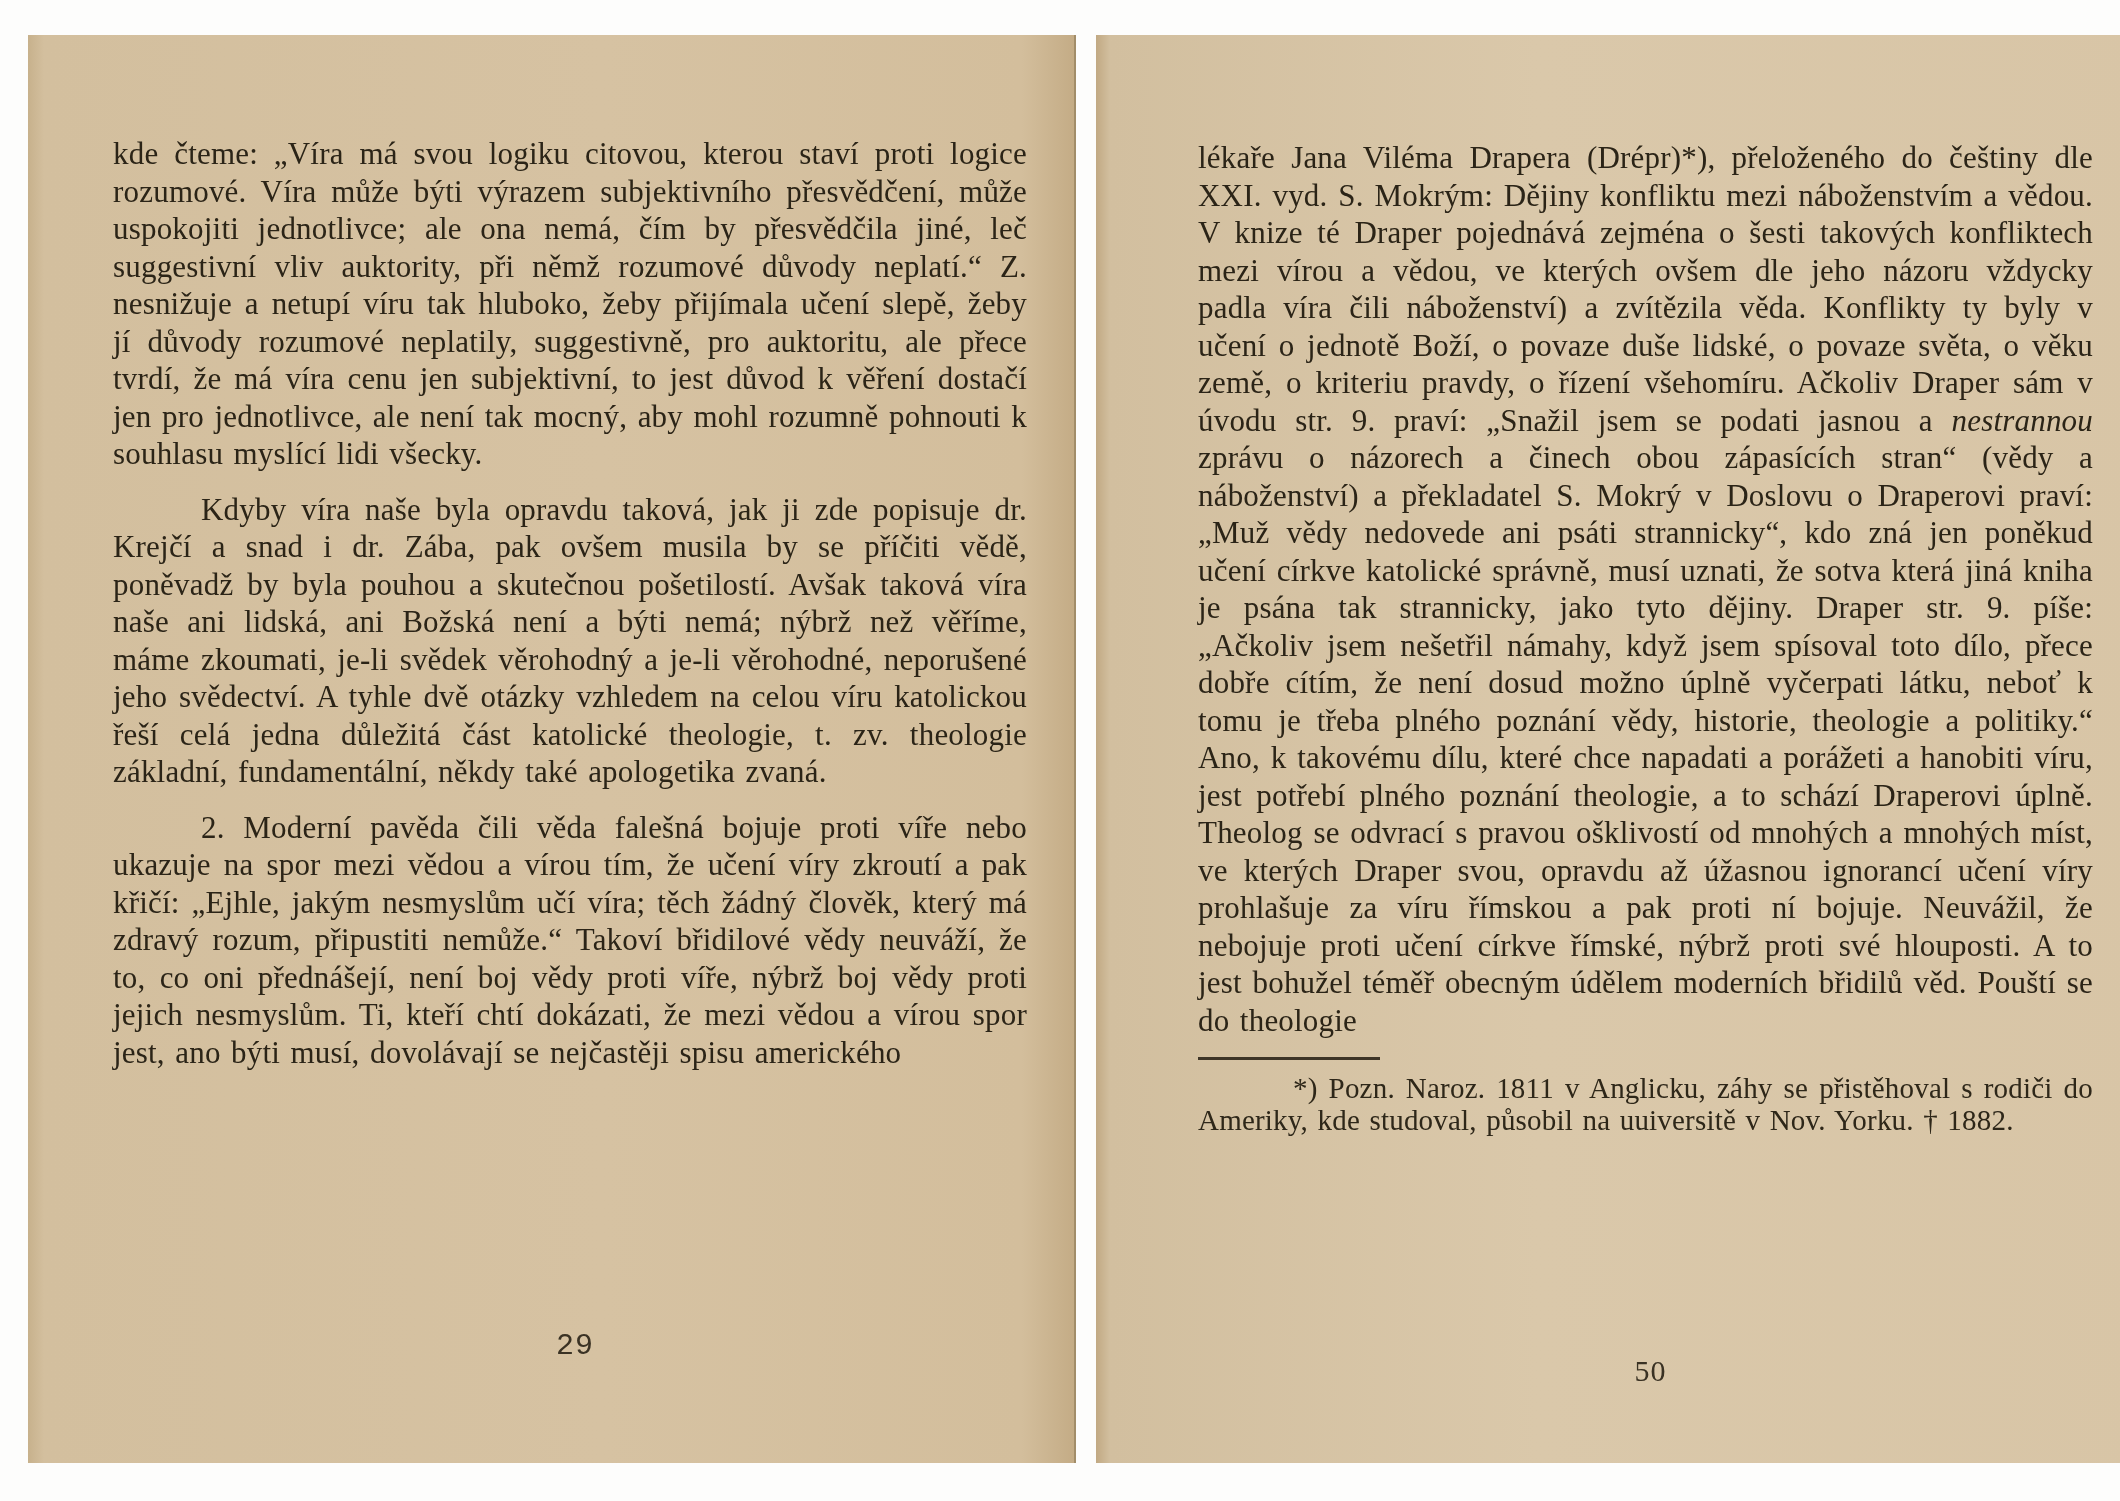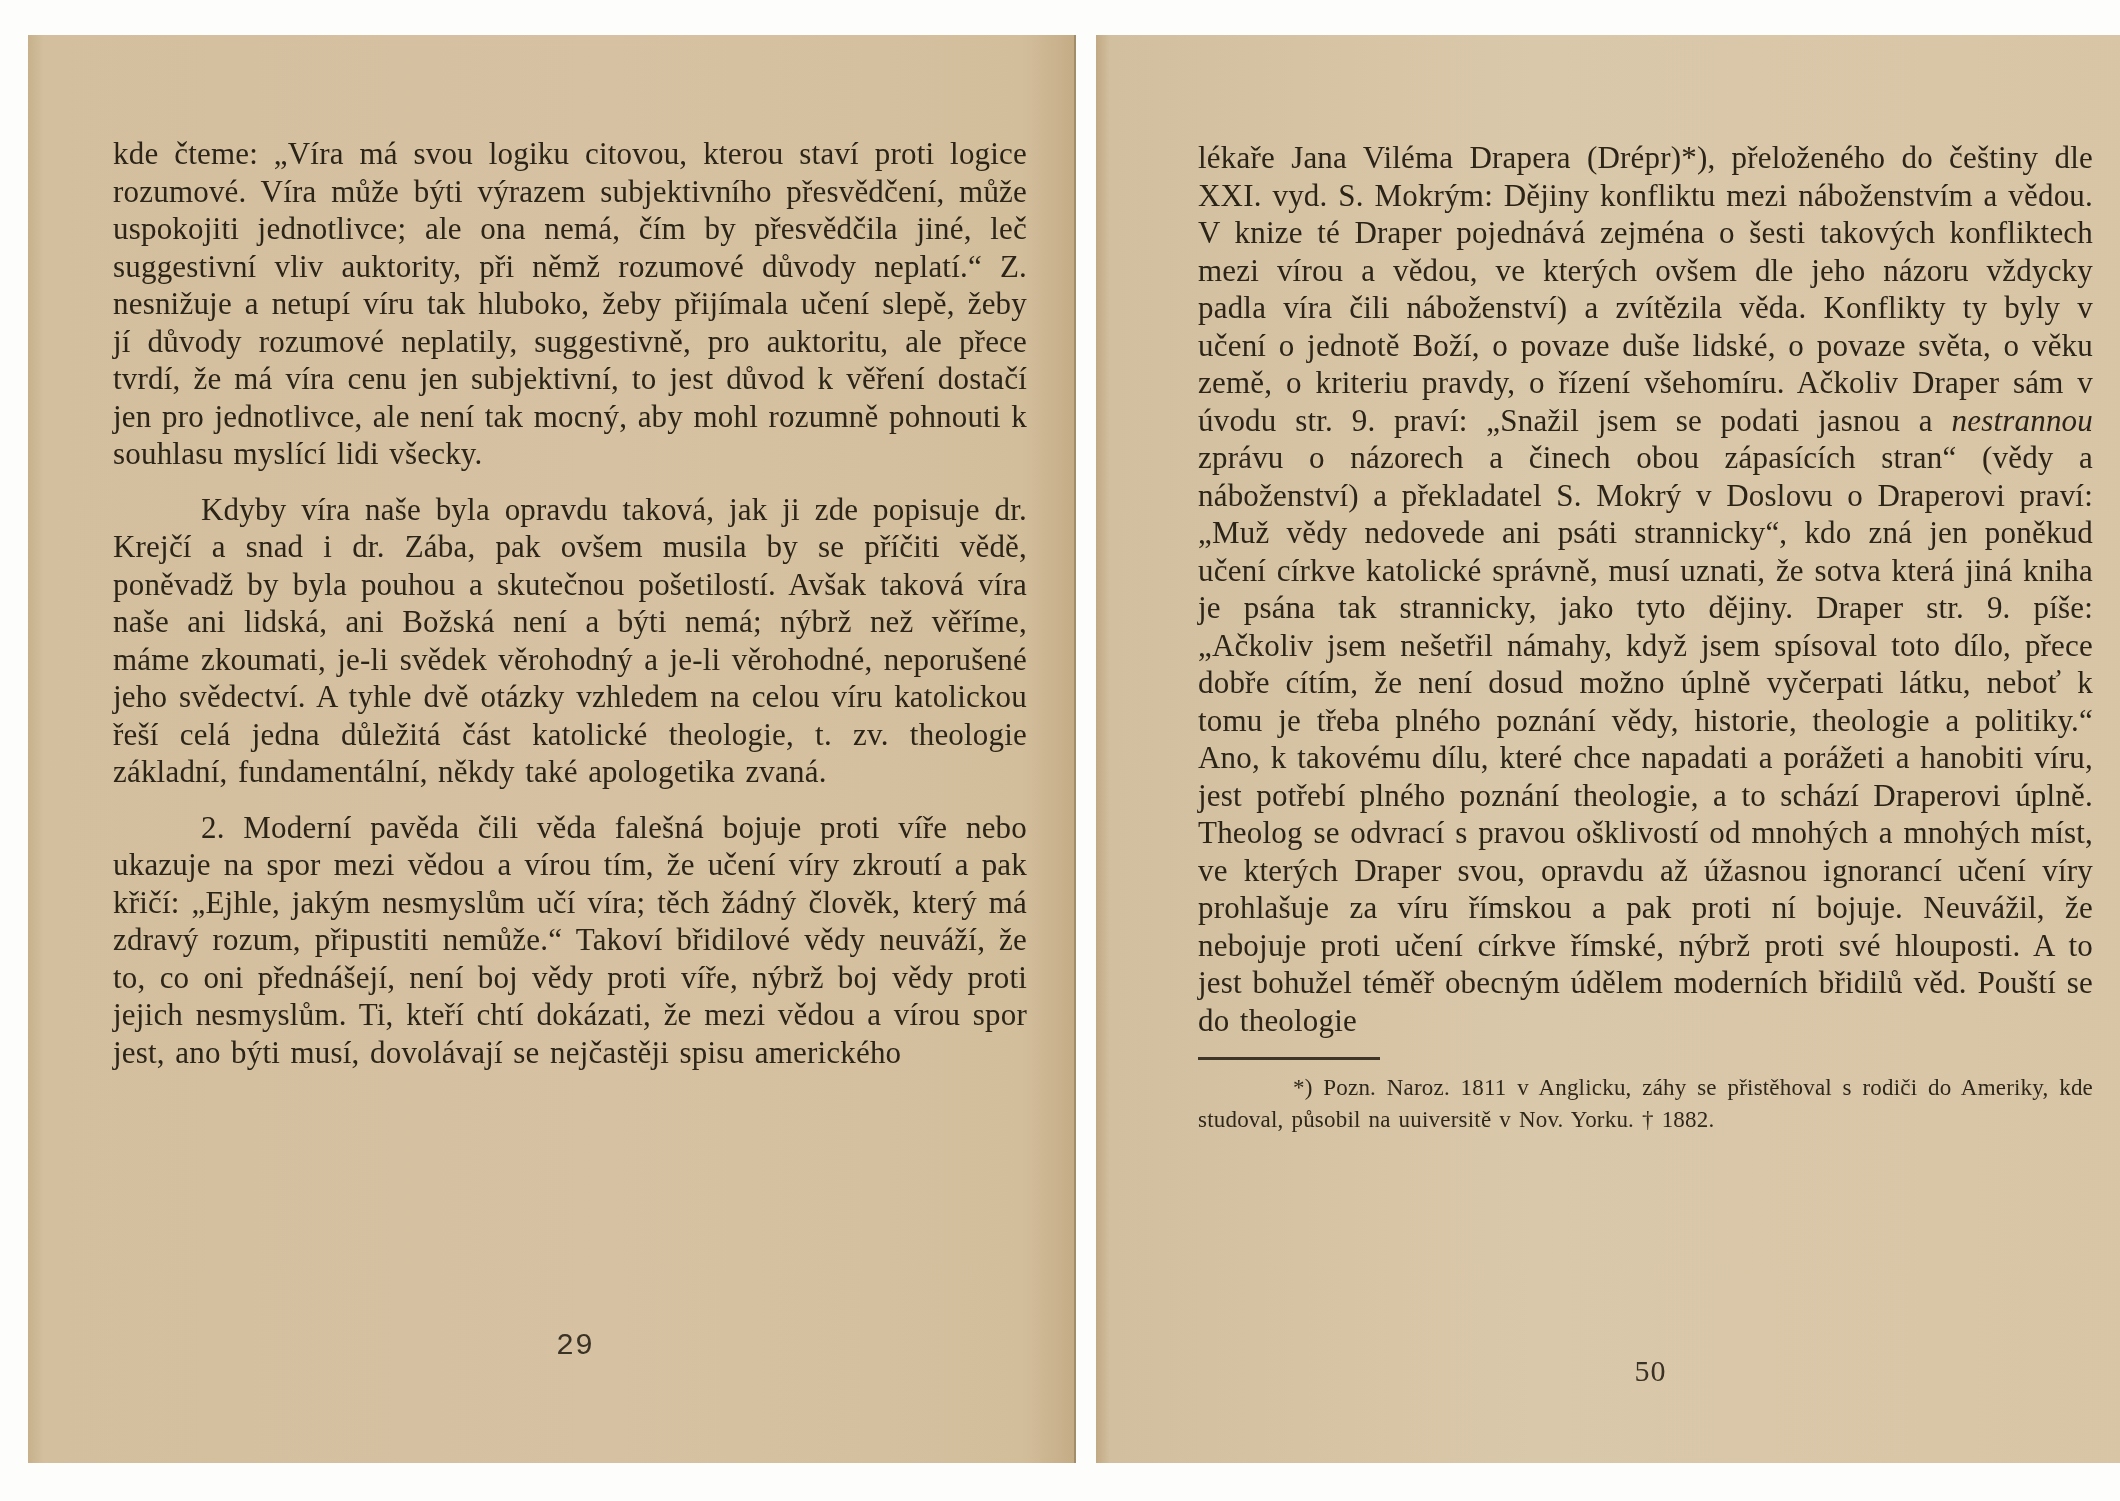--- a/index.html
+++ b/index.html
@@ -32,21 +32,21 @@
     text-align:justify;
     word-spacing:2.5px; letter-spacing:0.2px;
   }
   .indent { text-indent:88px; }
   .ital { font-style:italic; }
   .footnote { margin-top:14px; }
   .footnote-rule {
     width:182px; height:0; border-top:3px solid #3e3527; margin:0 0 12px 0;
   }
   .footnote-text {
-    margin:0; font-size:23px; line-height:32px;
+    margin:0; font-size:29px; line-height:32px;
     text-align:justify; text-indent:95px;
     word-spacing:2px; letter-spacing:0.2px; color:#2e2719;
   }
   .page-number {
     position:absolute; text-align:center; font-size:30px; color:#3a3224;
     letter-spacing:1px;
   }
   .page-number-left { left:85px; width:924px; bottom:100px;font-family:Liberation Mono, monospace; }
   .page-number-right { left:102px; width:905px; bottom:75px; }
 </style>

